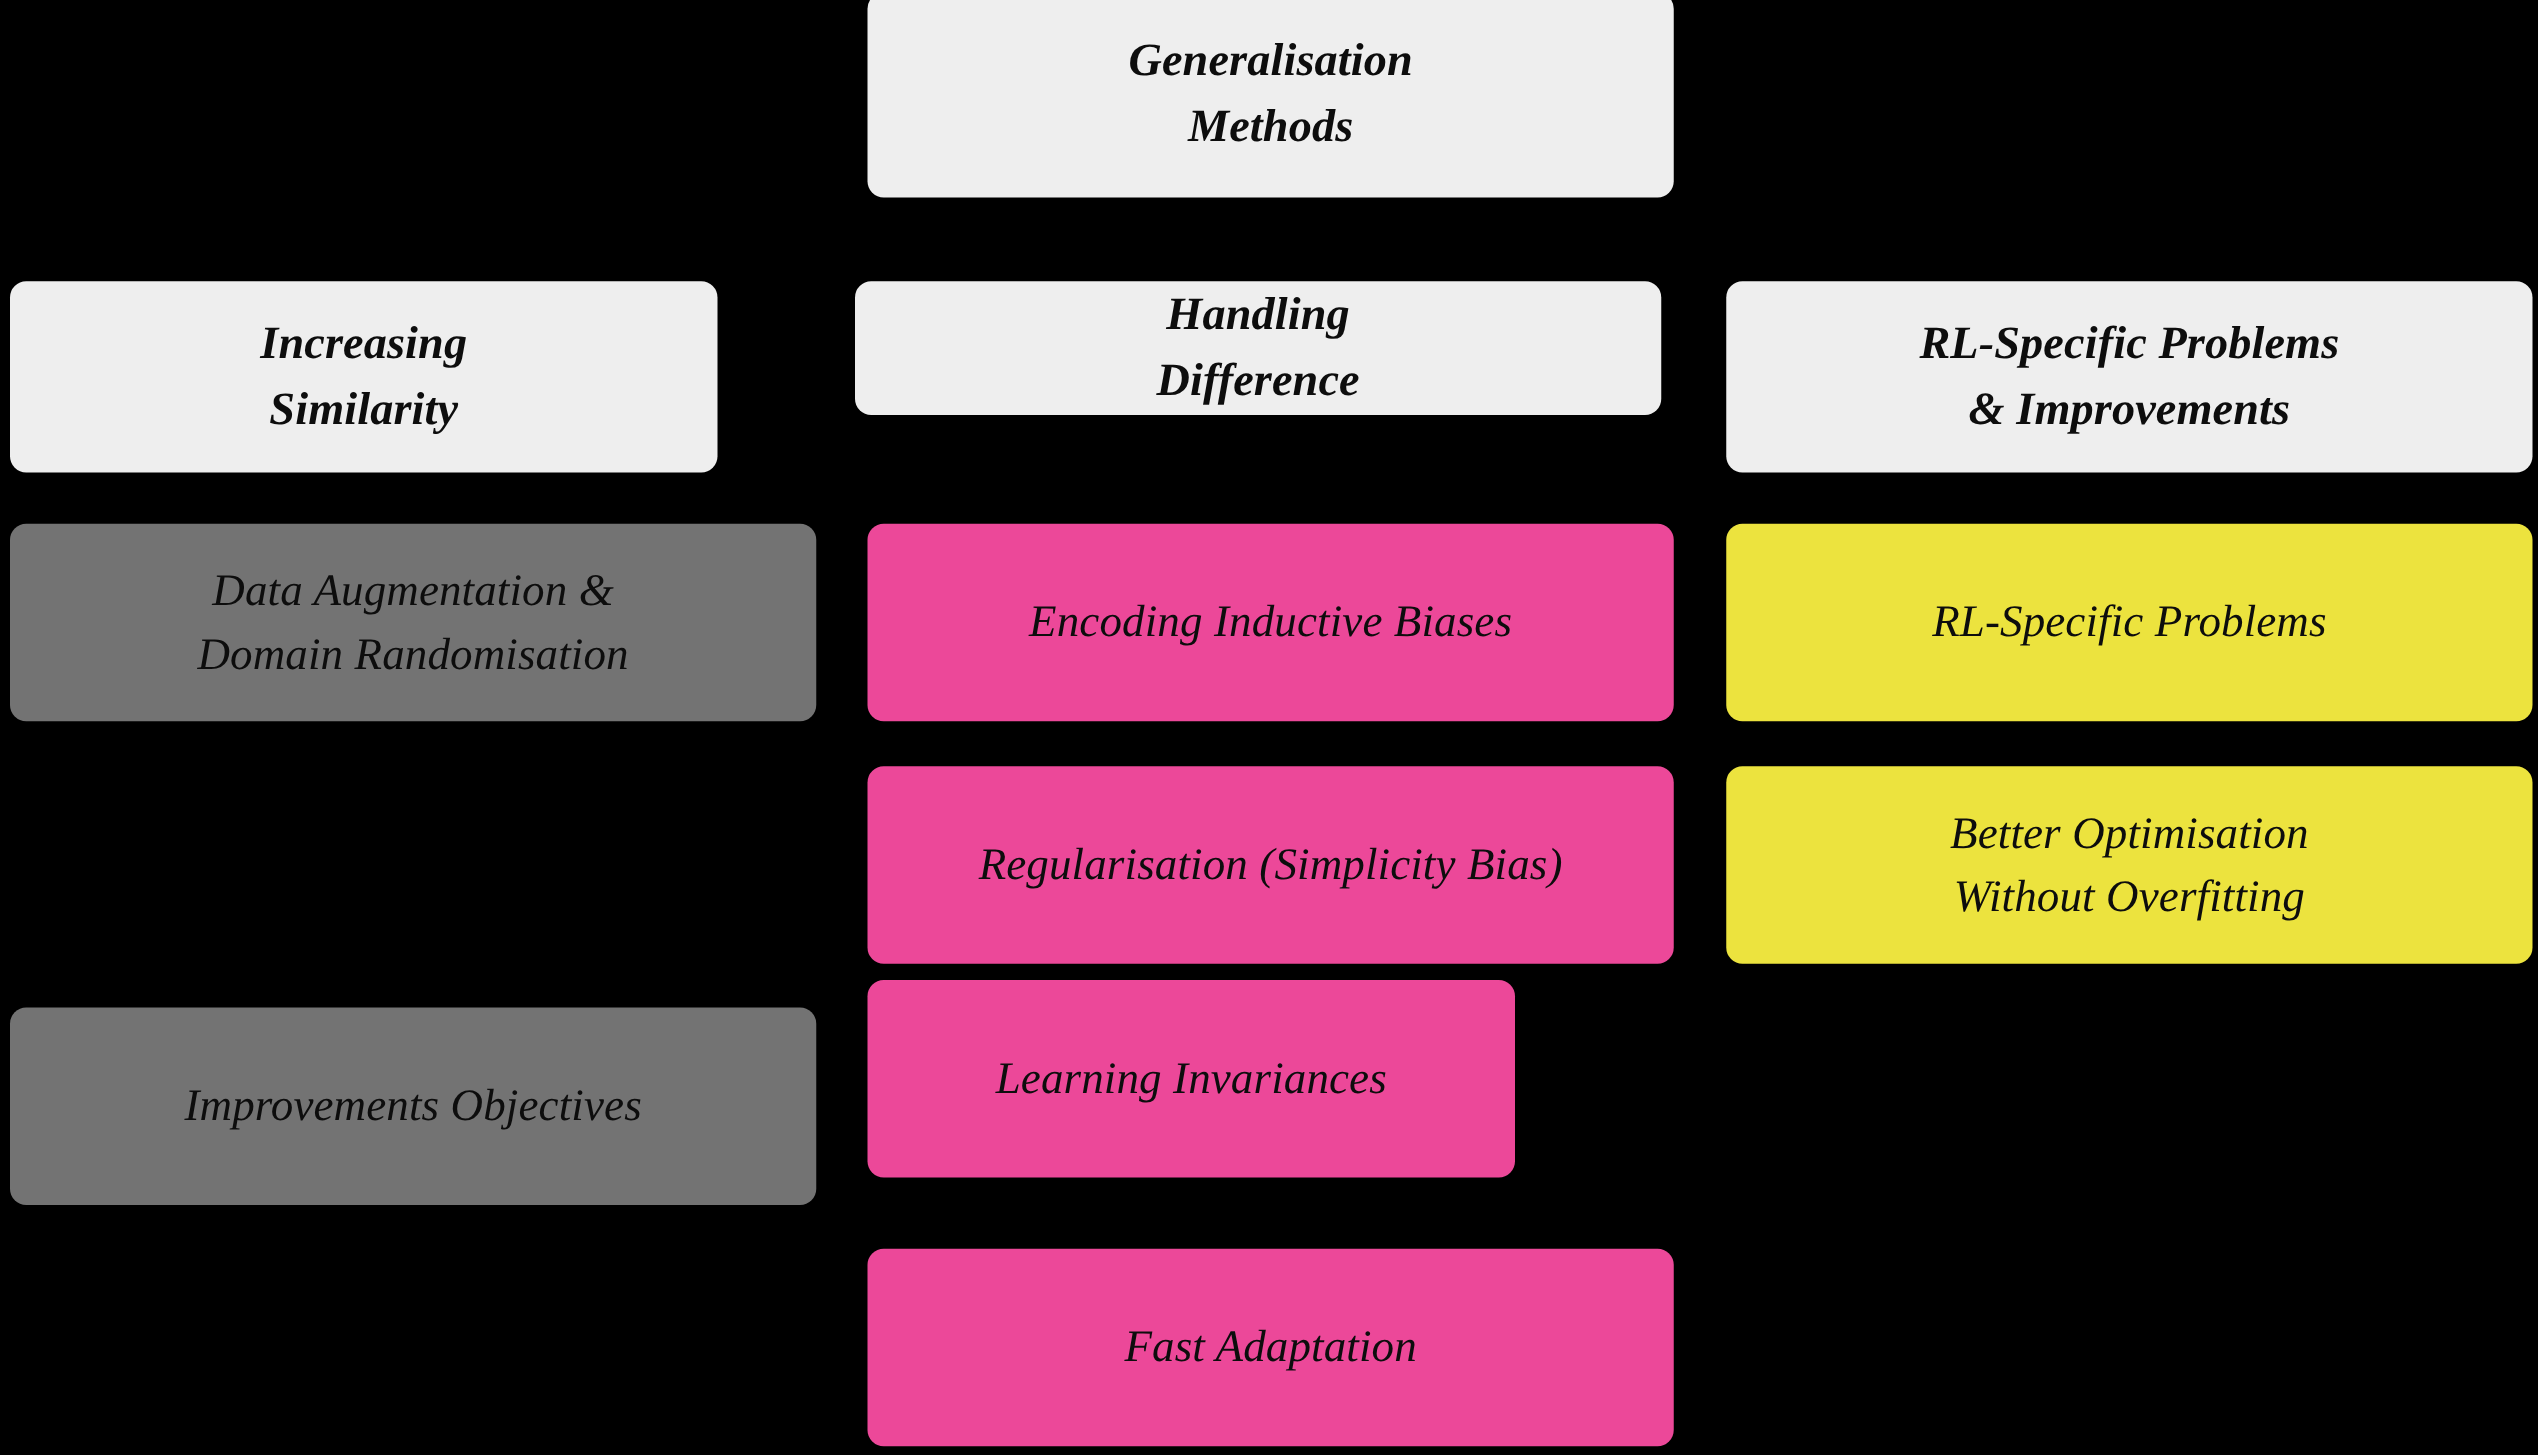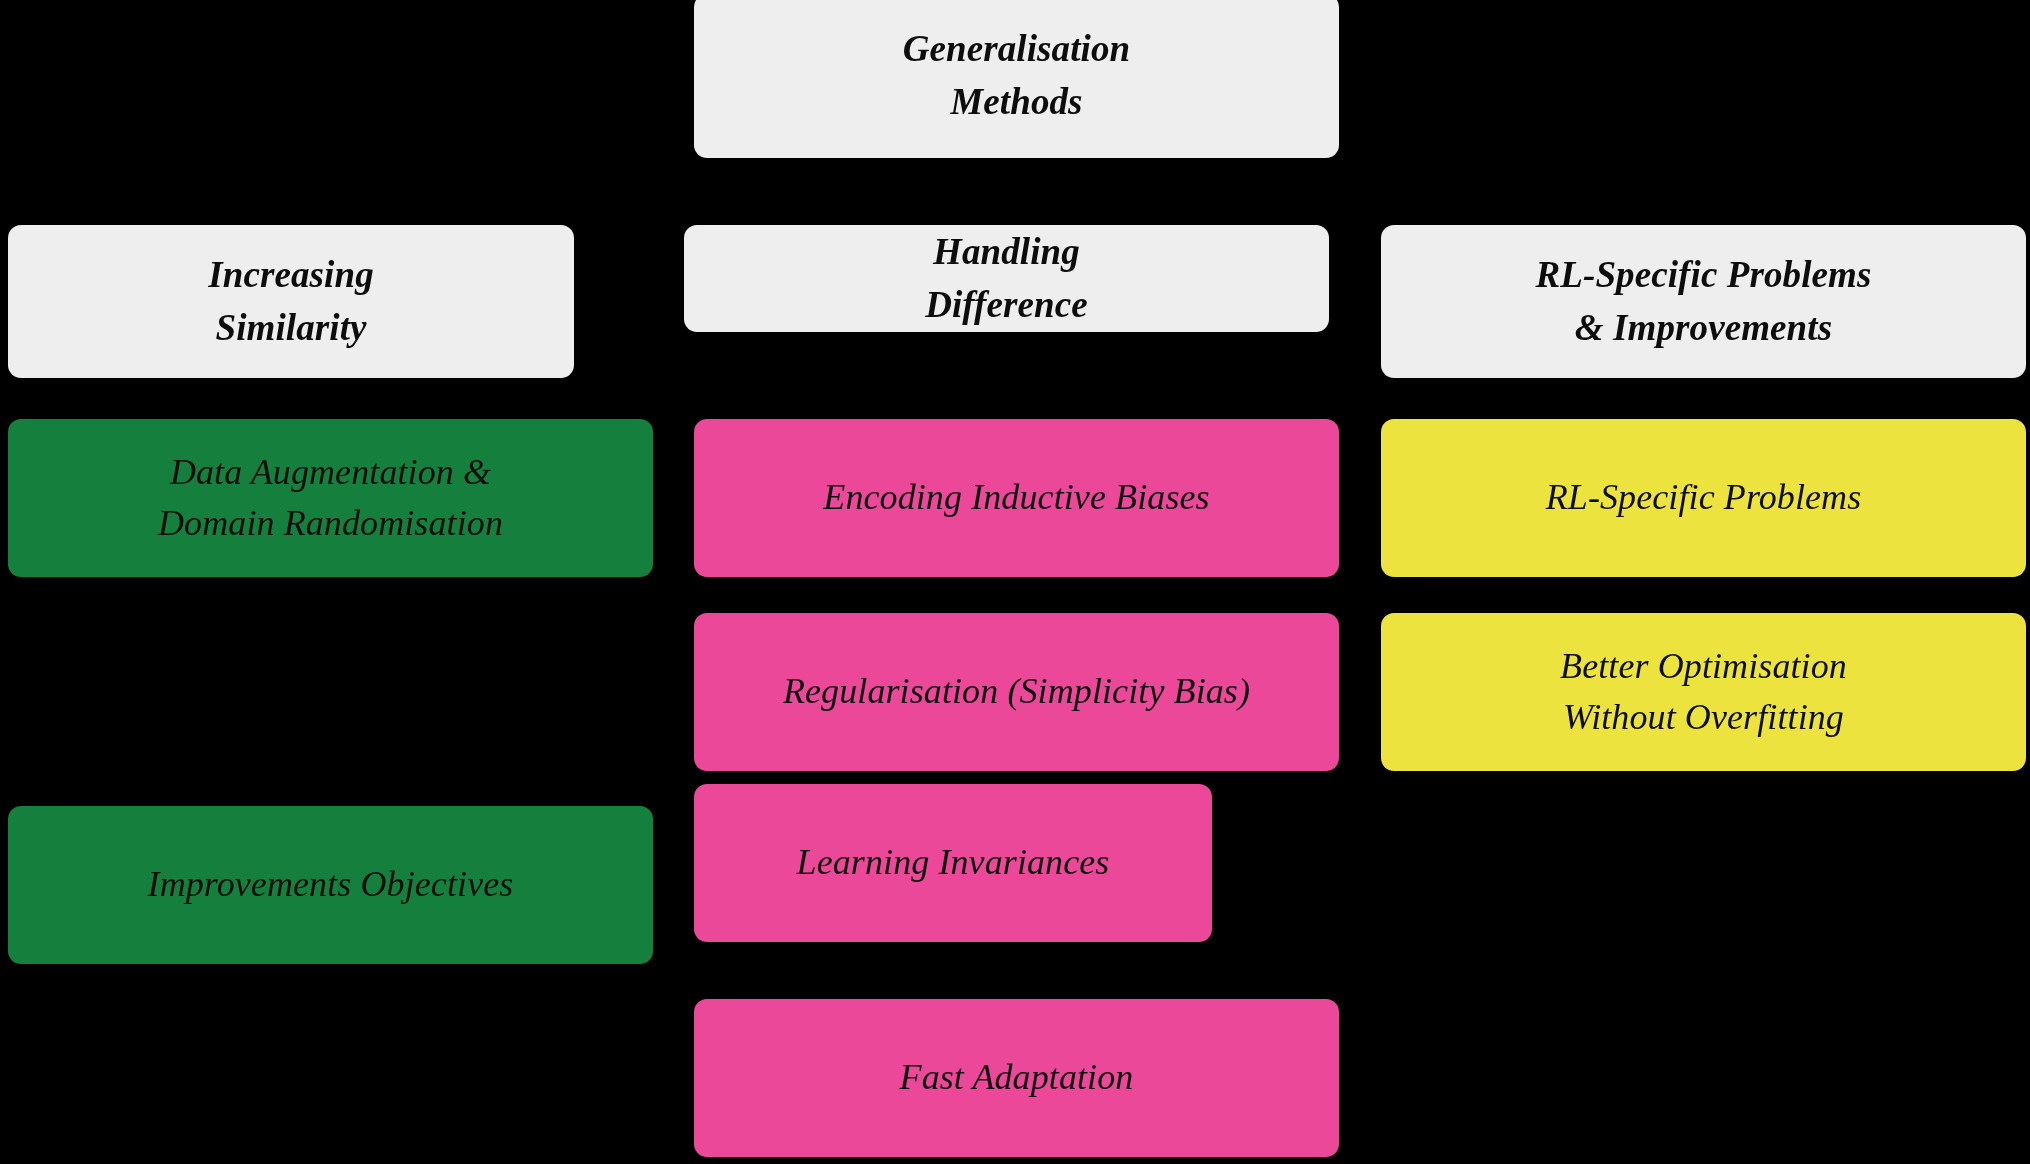--- a/index.html
+++ b/index.html
@@ -45,21 +45,21 @@
     background: #eeeeee;
     font-weight: bold;
     font-size: 37px;
   }
 
   .node-leaf {
     font-weight: normal;
     font-size: 36px;
   }
 
-  .c-orange { background: #15803d; }
+  .c-orange { background: #737373; }
   .c-blue   { background: #ec4899; }
   .c-yellow { background: #ece33e; }
 
   
   .r-root   { left: 694px;  top: -6px;   width: 645px; height: 164px; }
 
   
   .r-h1     { left: 8px;    top: 225px;  width: 566px; height: 153px; }
   .r-h2     { left: 684px;  top: 225px;  width: 645px; height: 107px; }
   .r-h3     { left: 1381px; top: 225px;  width: 645px; height: 153px; }

